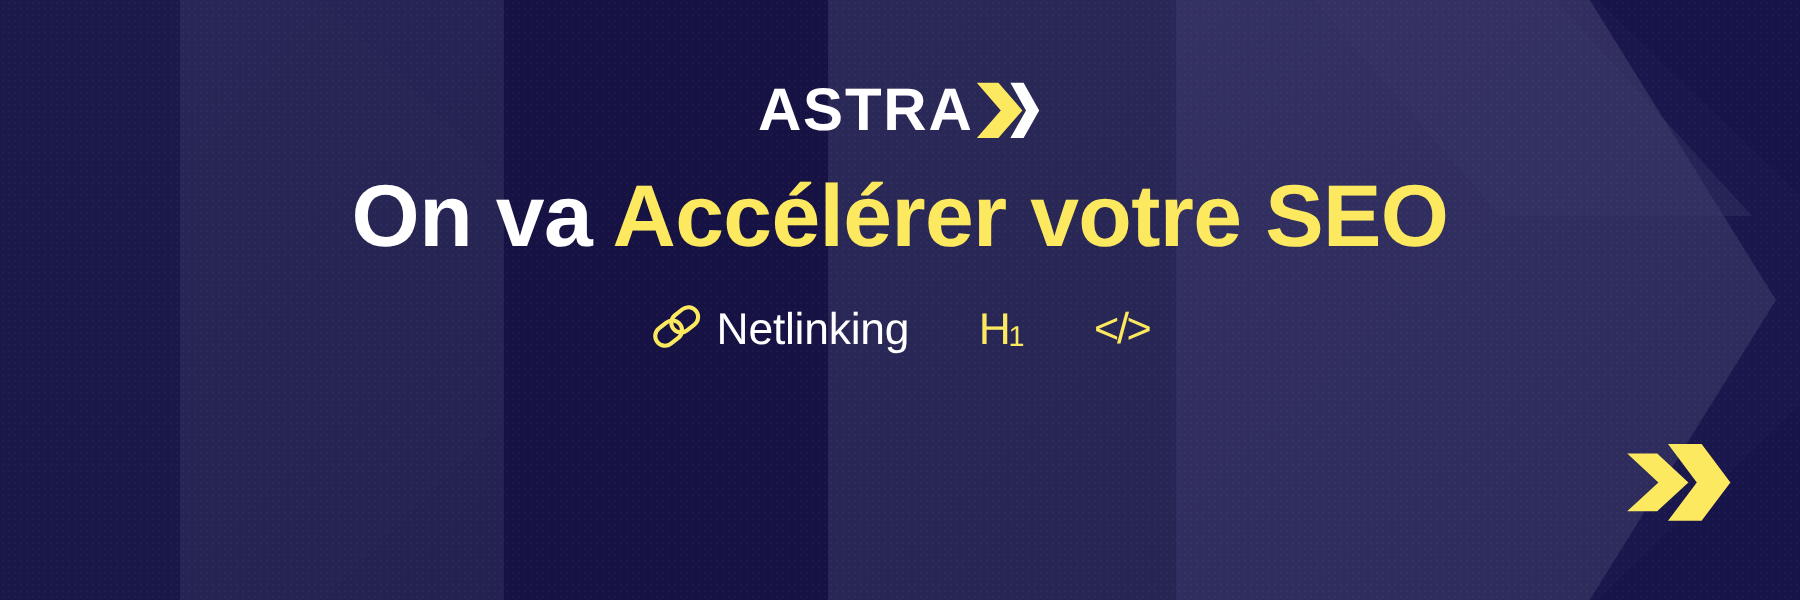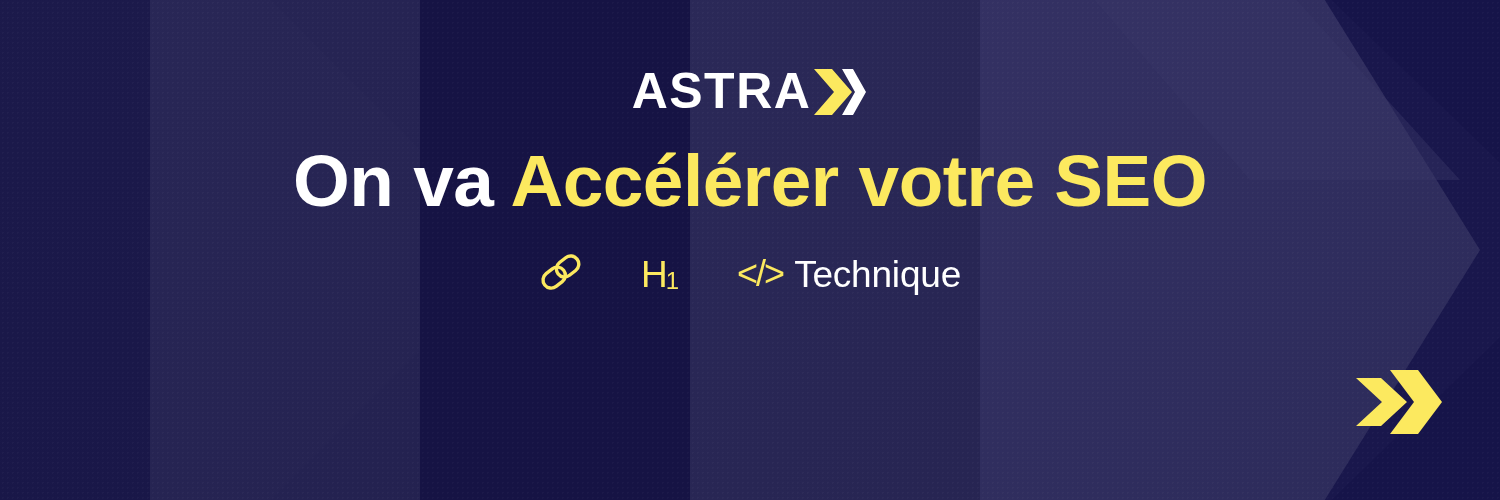--- a/index.html
+++ b/index.html
@@ -206,32 +206,32 @@
 
       <div class="feature">
         <span class="feature-icon">
           <svg width="44" height="42" viewBox="0 0 44 42" xmlns="http://www.w3.org/2000/svg">
             <g fill="none" stroke="#fce95f" stroke-width="3.4" stroke-linecap="round">
               <rect x="3.2" y="16.5" width="24" height="16.2" rx="8.1" transform="rotate(-38 15.2 24.6)"></rect>
               <rect x="16.6" y="5.4" width="24" height="16.2" rx="8.1" transform="rotate(-38 28.6 13.5)"></rect>
             </g>
           </svg>
         </span>
+        <span class="feature-label">Netlinking</span>
       </div>
 
       <div class="feature">
         <span class="feature-icon h1-icon">
           <span>H</span>
             <sub>1</sub>
         </span>
       </div>
 
       <div class="feature">
         <span class="feature-icon code-icon">&lt;/&gt;</span>
-        <span class="feature-label">Technique</span>
       </div>
 
     </div>
   </div>
 
   <div class="corner-chevrons">
     <svg width="90" height="76" viewBox="0 0 90 76" xmlns="http://www.w3.org/2000/svg">
       <path d="M 2,14 L 27,14 L 53,38 L 27,62 L 2,62 L 28,38 Z" fill="#fce95f"></path>
       <path d="M 36,6 L 64,6 L 88,38 L 64,70 L 36,70 L 60,38 Z" fill="#fce95f"></path>
     </svg>

